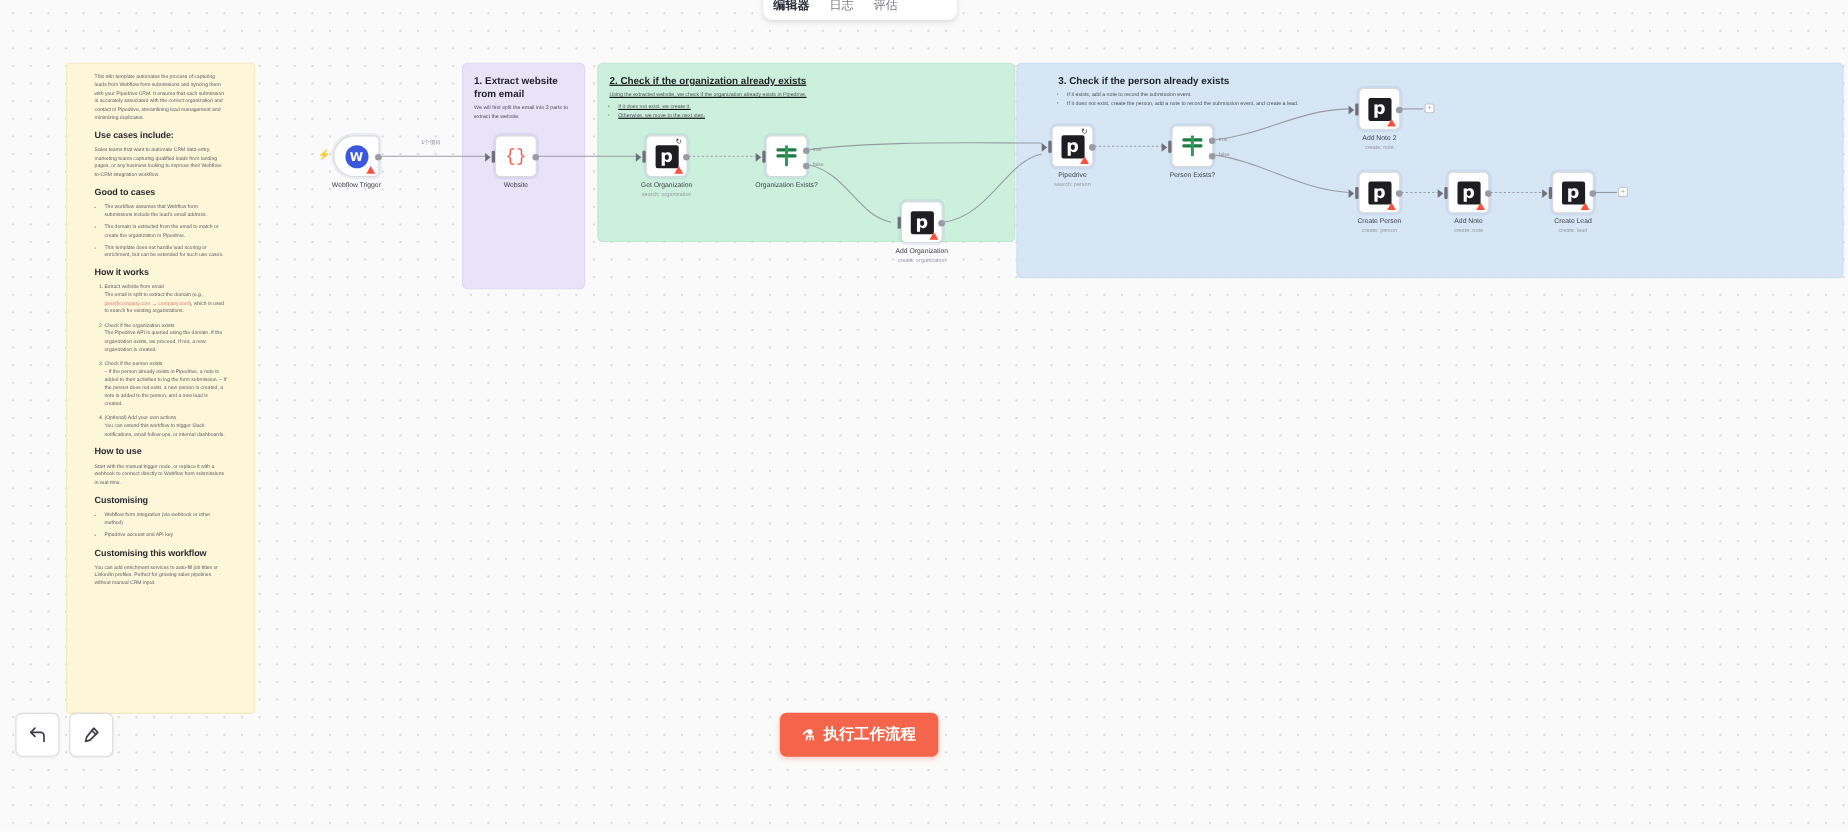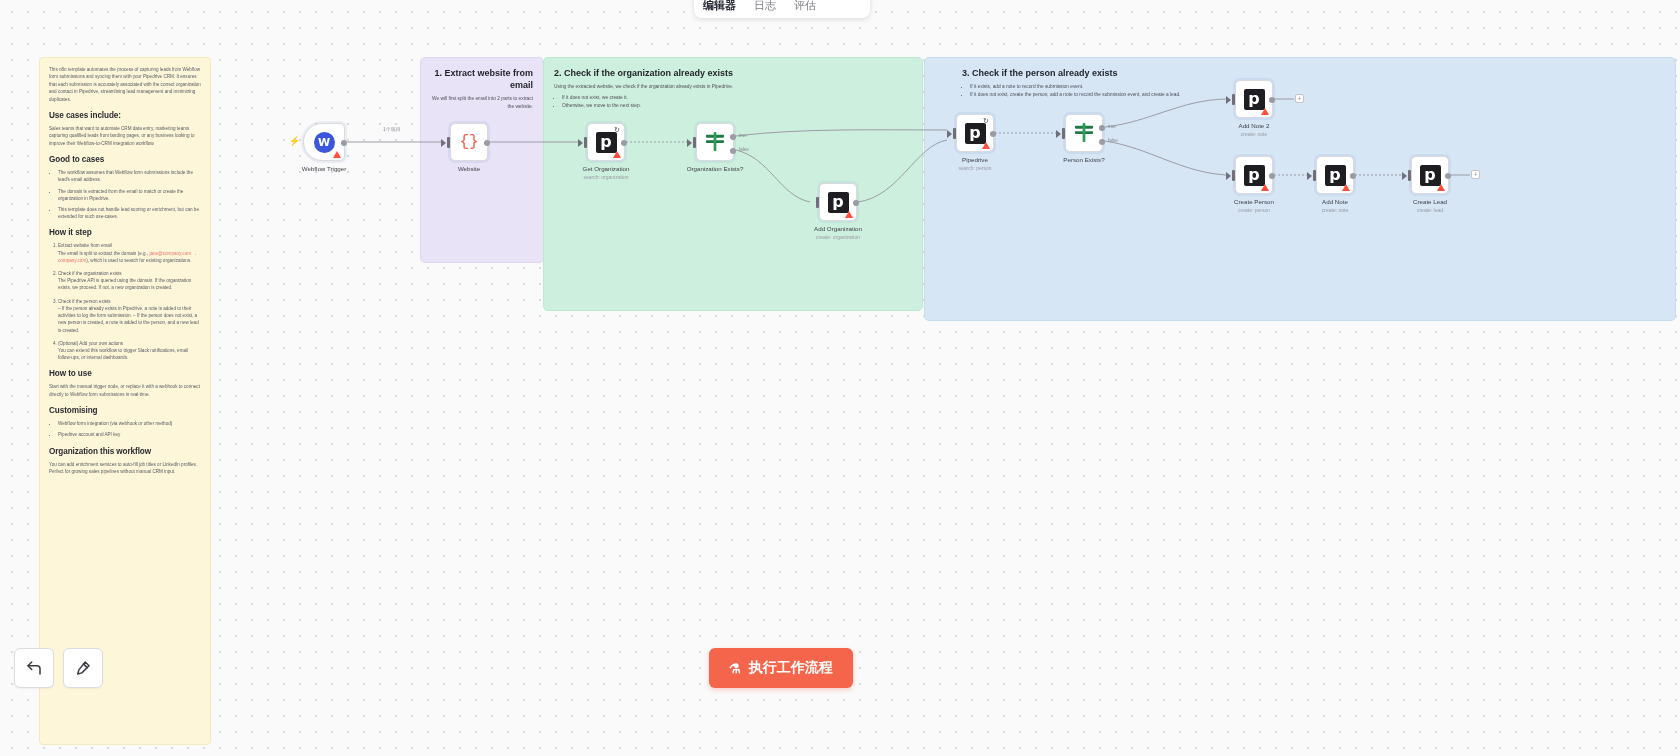--- a/index.html
+++ b/index.html
@@ -37,26 +37,26 @@
   }
   .tab.active { color: #2d2e3a; font-weight: bold; }
   #tabbar-bg {
     position:absolute; left:694px; top:-34px; width:176px; height:52px;
     background:#fff; border-radius:0 0 8px 8px; z-index:39;
     box-shadow:0 2px 6px rgba(0,0,0,0.08);
   }
 
   
   #doc-sticky {
-    position: absolute; left: 39px; top: 57px;
-    width: 172px; height: 688px;
+    position: absolute; left: 60px; top: 57px;
+    width: 172px; height: 592px;
     background: #fdf6d9;
     border: 1px solid #f3e9bd;
     border-radius: 4px;
-    padding: 8px 9px;
+    padding: 8px 25px;
     overflow: hidden;
     color: #5b5b66;
   }
   #doc-sticky p { font-size: 4.6px; line-height: 7.4px; margin-bottom: 6px; }
   #doc-sticky h2 {
     font-size: 8.2px; line-height: 11px; color: #2b2b33;
     margin: 7px 0 4px 0; font-weight: bold; letter-spacing: -0.1px;
   }
   #doc-sticky ul { margin: 0 0 6px 9px; }
   #doc-sticky li { font-size: 4.6px; line-height: 7.2px; margin-bottom: 4px; }
@@ -71,25 +71,25 @@
     padding: 9px 10px;
   }
   .step-sticky h3 {
     font-size: 9px; line-height: 12px; color: #1f2027; font-weight: bold;
     margin-bottom: 4px;
   }
   .step-sticky p { font-size: 4.8px; line-height: 7.6px; color: #4e4e58; margin-bottom: 3px; }
   .step-sticky ul { margin-left: 8px; }
   .step-sticky li { font-size: 4.8px; line-height: 8px; color: #4e4e58; }
 
-  #sticky-1 { left: 420px; top: 57px; width: 124px; height: 206px;
-              background: #e8e3f7; border: 1px solid #ddd6f2; text-align: right; }
-  #sticky-2 { left: 543px; top: 57px; width: 380px; height: 254px;
-              background: #cdf0de; border: 1px solid #bee7d2; }
-  #sticky-3 { left: 924px; top: 57px; width: 752px; height: 264px;
+  #sticky-1 { left: 420px; top: 57px; width: 112px; height: 206px;
+              background: #e8e3f7; border: 1px solid #ddd6f2; }
+  #sticky-2 { left: 543px; top: 57px; width: 380px; height: 163px;
+              background: #cdf0de; border: 1px solid #bee7d2; text-decoration: underline; }
+  #sticky-3 { left: 924px; top: 57px; width: 752px; height: 196px;
               background: #d6e6f5; border: 1px solid #c7dcef; padding-left: 37px; }
 
   
   .node { position: absolute; }
   .node-box {
     width: 38px; height: 38px; background: #fff;
     border: 1px solid #d9d9de; border-radius: 5px;
     display: flex; align-items: center; justify-content: center;
     position: relative;
     box-shadow: 0 0 0 2px rgba(120,150,200,0.13);
@@ -213,21 +213,21 @@
     <h2>Use cases include:</h2>
     <p>Sales teams that want to automate CRM data entry, marketing teams capturing qualified leads from landing pages, or any business looking to improve their Webflow-to-CRM integration workflow.</p>
 
     <h2>Good to cases</h2>
     <ul>
       <li>The workflow assumes that Webflow form submissions include the lead's email address.</li>
       <li>The domain is extracted from the email to match or create the organization in Pipedrive.</li>
       <li>This template does not handle lead scoring or enrichment, but can be extended for such use-cases.</li>
     </ul>
 
-    <h2>How it step</h2>
+    <h2>How it works</h2>
     <ol>
       <li>
         <span>Extract website from email</span><br>
         <span>The email is split to extract the domain (e.g., </span><span class="lnk">jane@company.com</span><span> → </span><span class="lnk">company.com</span><span>), which is used to search for existing organizations.</span>
       </li>
       <li>
         <span>Check if the organization exists</span><br>
         <span>The Pipedrive API is queried using the domain. If the organization exists, we proceed. If not, a new organization is created.</span>
       </li>
       <li>
@@ -242,21 +242,21 @@
 
     <h2>How to use</h2>
     <p>Start with the manual trigger node, or replace it with a webhook to connect directly to Webflow form submissions in real-time.</p>
 
     <h2>Customising</h2>
     <ul>
       <li>Webflow form integration (via webhook or other method)</li>
       <li>Pipedrive account and API key</li>
     </ul>
 
-    <h2>Organization this workflow</h2>
+    <h2>Customising this workflow</h2>
     <p>You can add enrichment services to auto-fill job titles or LinkedIn profiles. Perfect for growing sales pipelines without manual CRM input.</p>
   </div>
 
   <div class="step-sticky" id="sticky-1">
     <h3>1. Extract website from email</h3>
     <p>We will first split the email into 2 parts to extract the website.</p>
   </div>
 
   <div class="step-sticky" id="sticky-2">
     <h3>2. Check if the organization already exists</h3>

